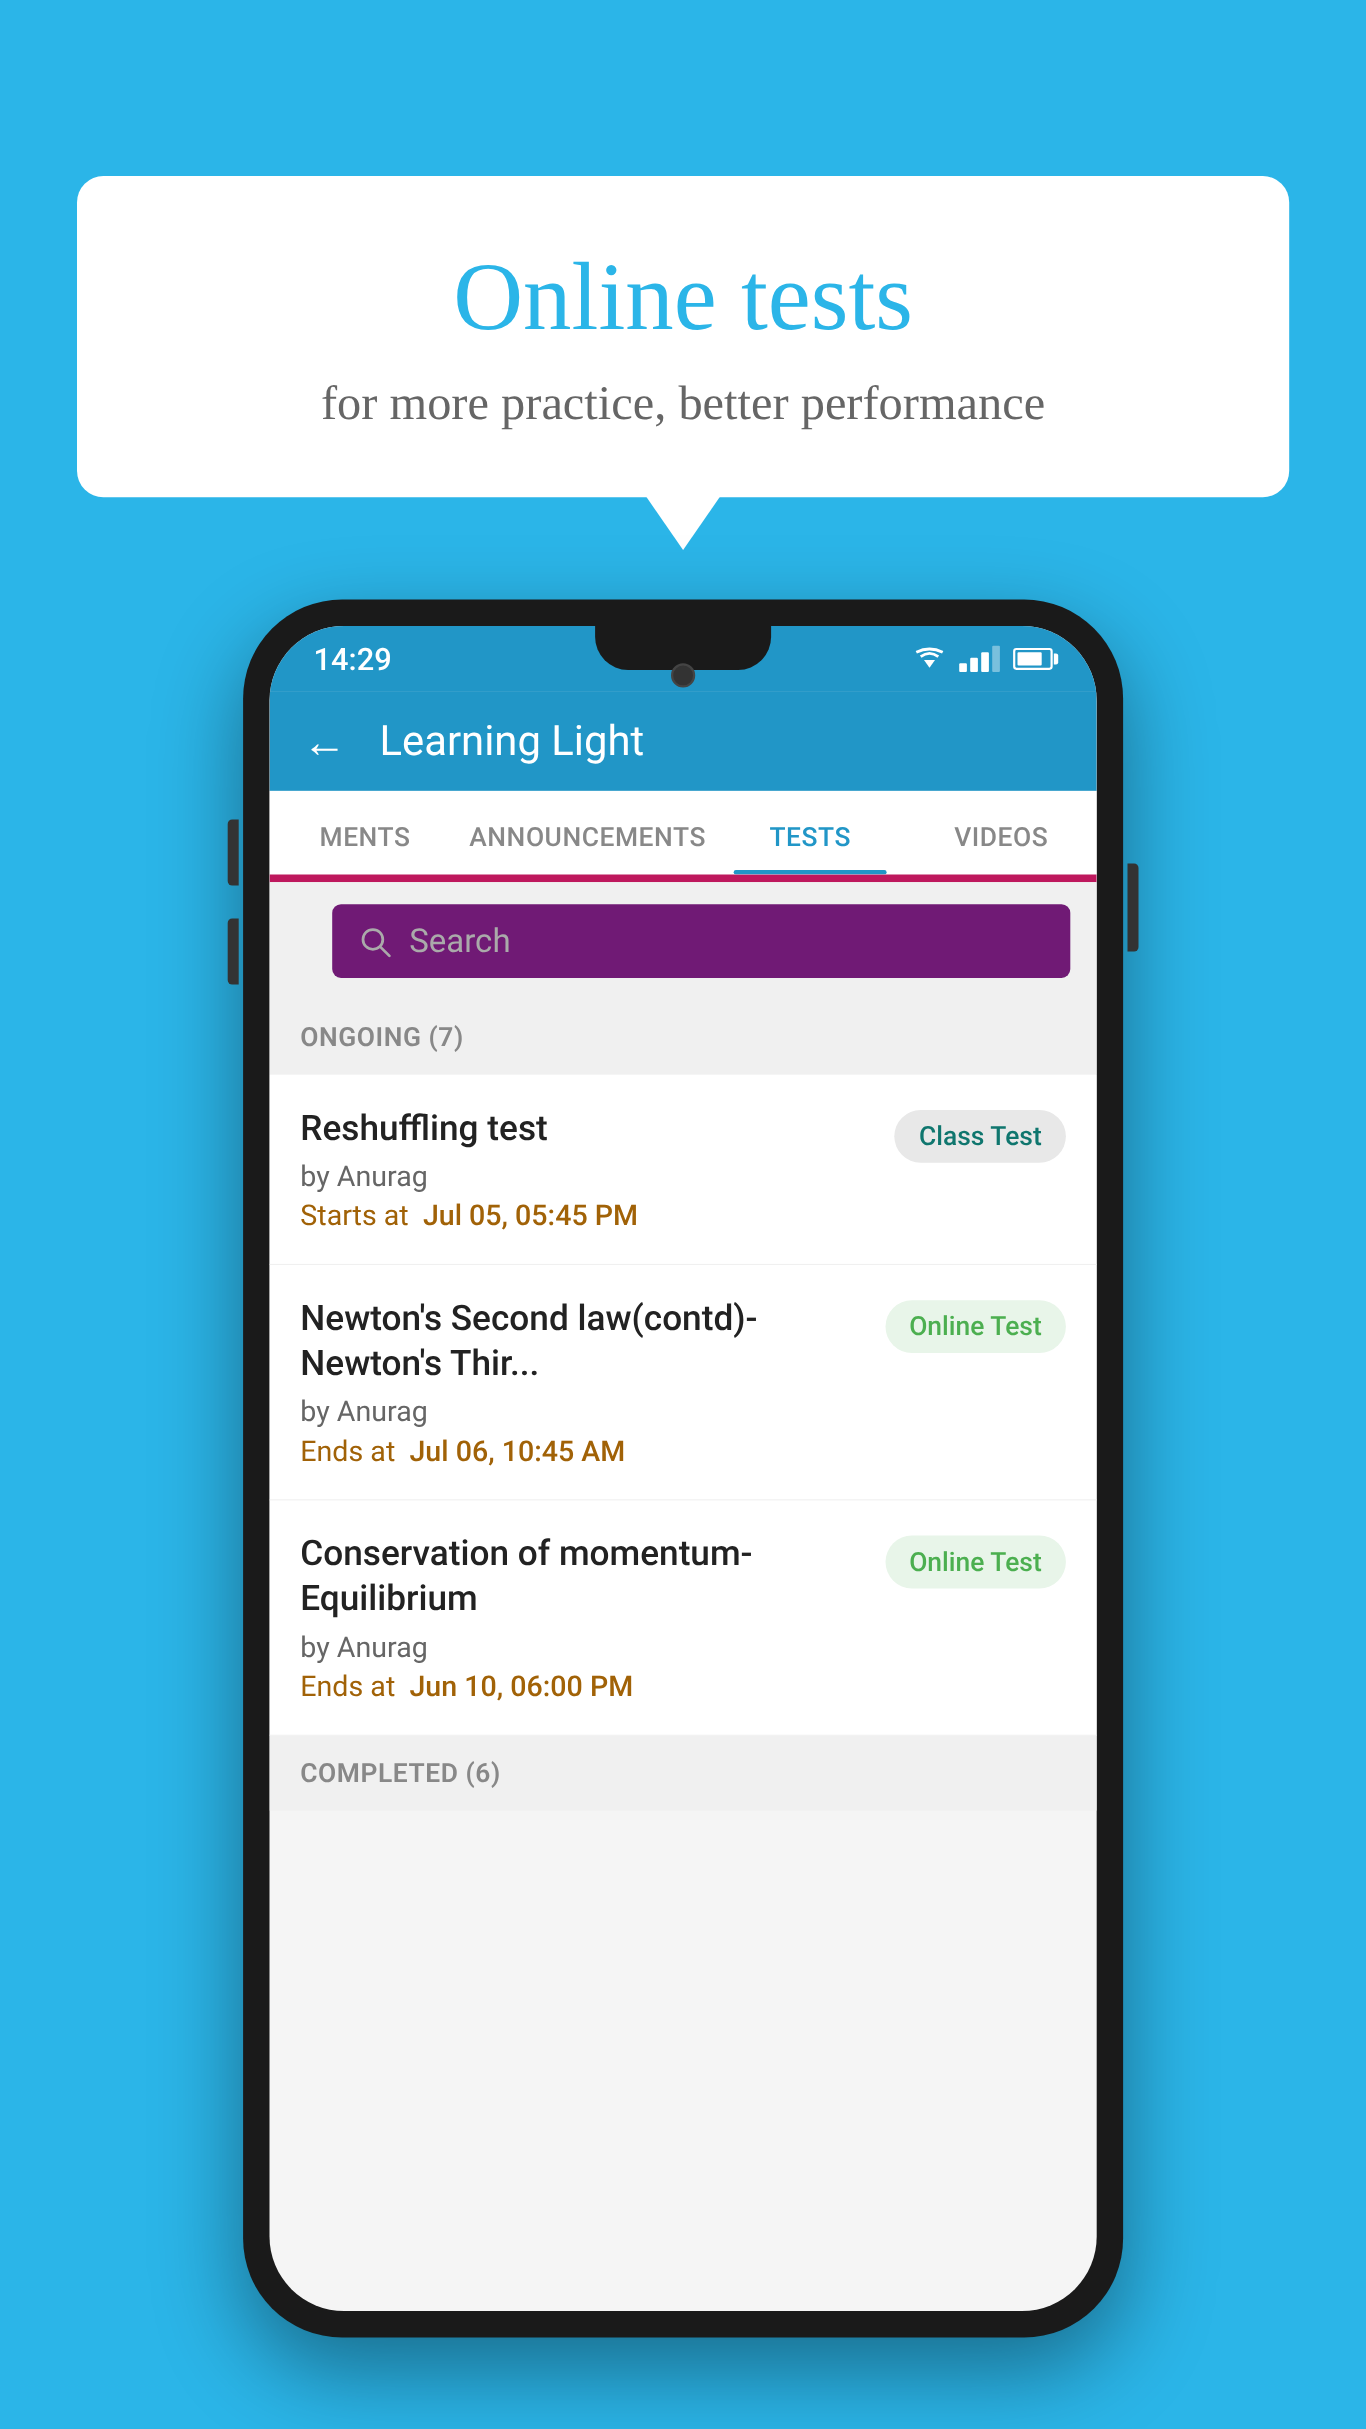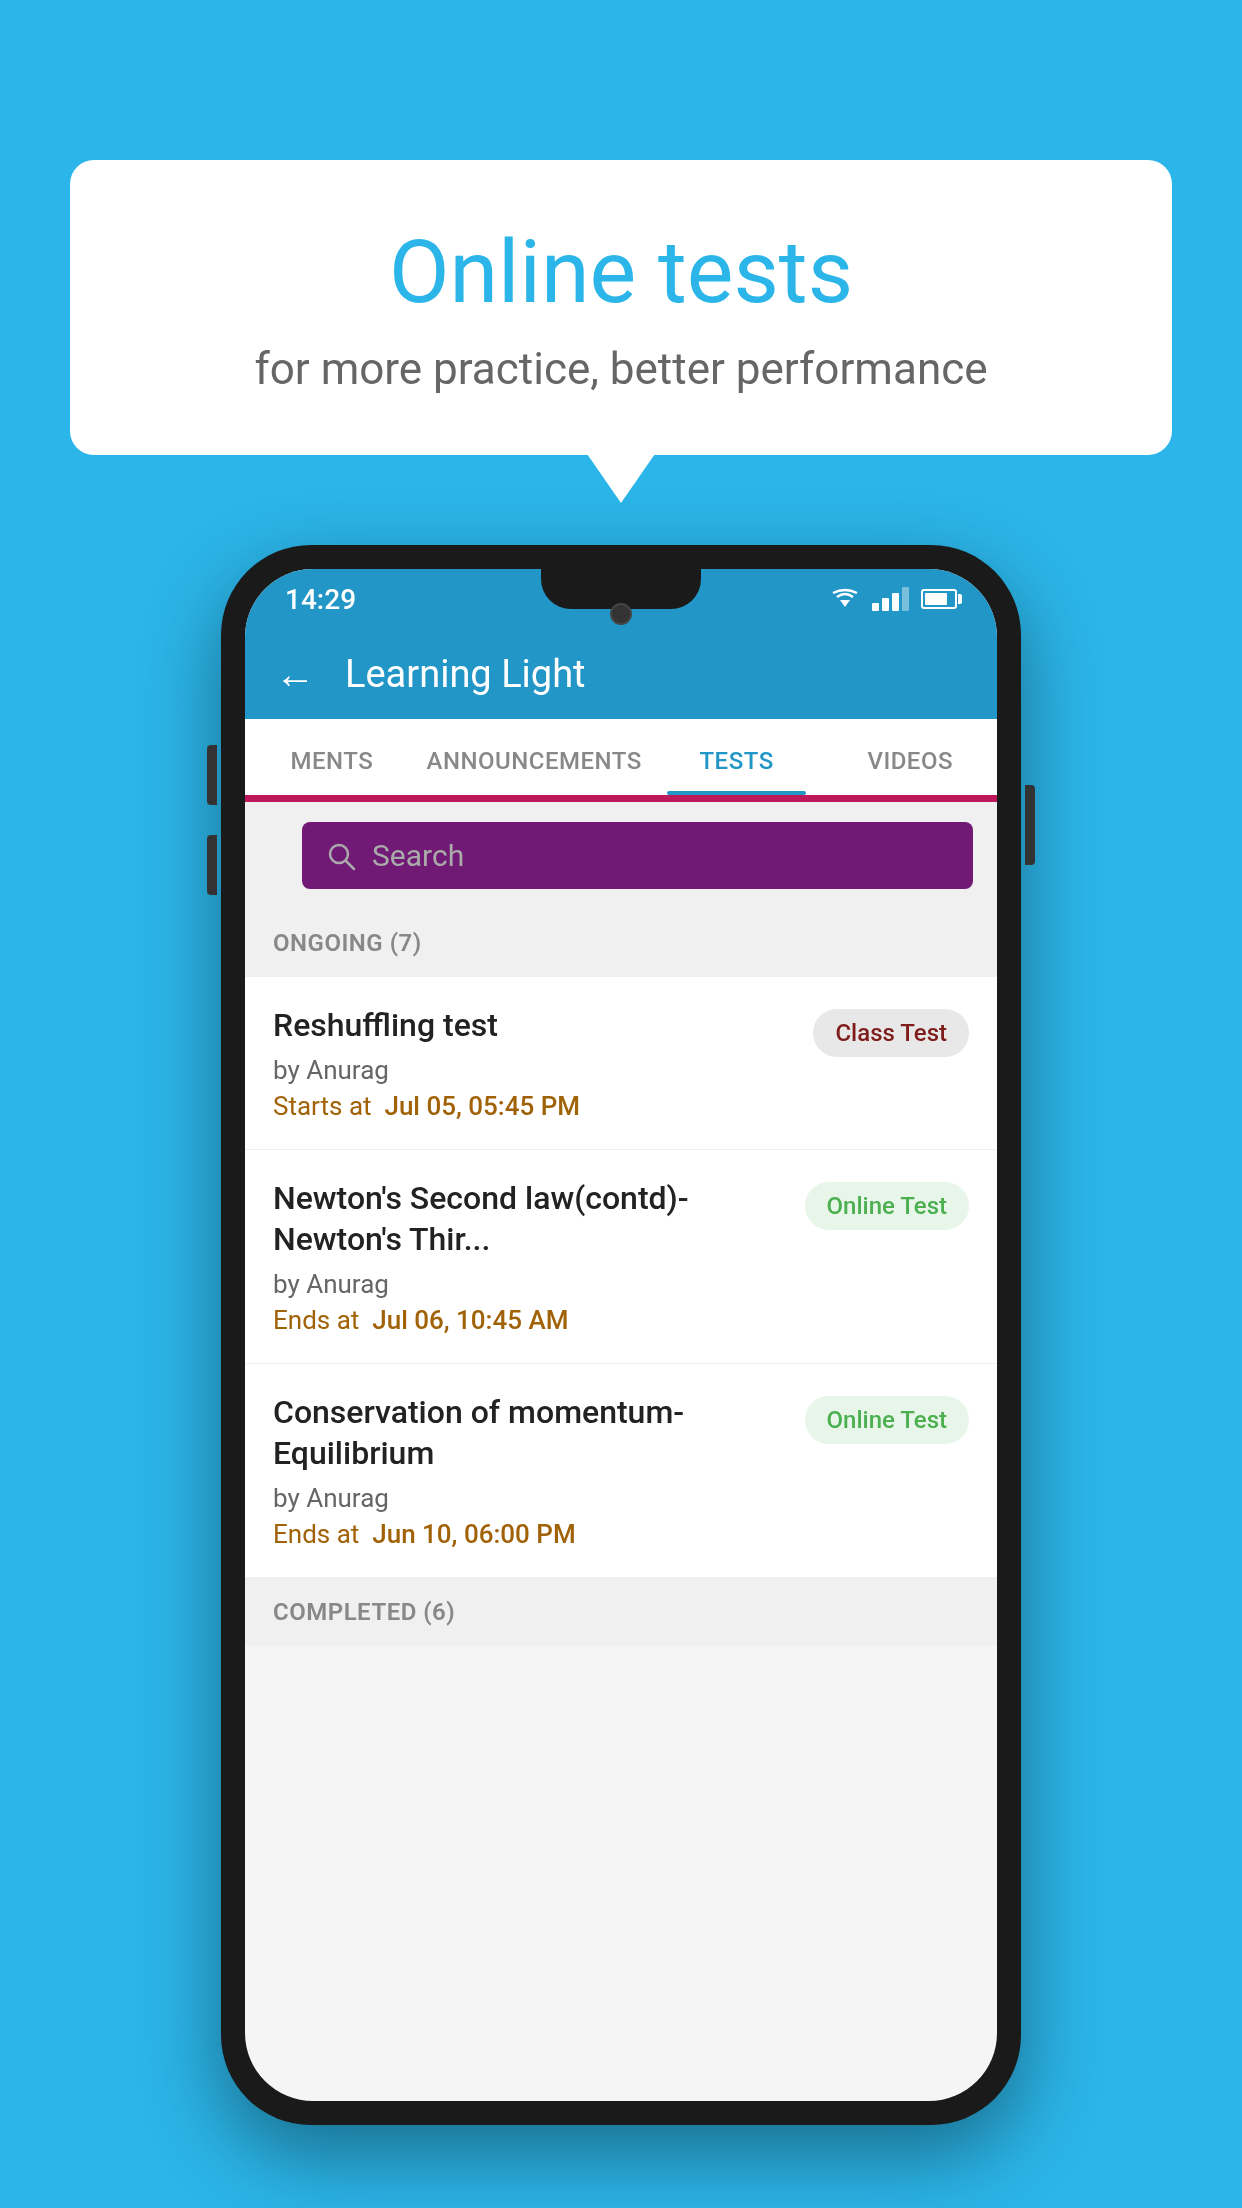--- a/index.html
+++ b/index.html
@@ -13,20 +13,21 @@
       overflow: hidden;
       position: relative;
     }
 
     
     .speech-bubble-container {
       position: absolute;
       top: 160px;
       left: 70px;
       right: 70px;
+      font-family: Liberation Serif, serif;
     }
 
     .speech-bubble {
       background: white;
       border-radius: 24px;
       padding: 60px 80px;
       text-align: center;
       position: relative;
     }
 
@@ -347,21 +348,21 @@
       padding: 10px 22px;
       border-radius: 30px;
       font-size: 24px;
       font-weight: 500;
       white-space: nowrap;
       margin-top: 4px;
     }
 
     .badge-class {
       background: #e8e8e8;
-      color: #7f1d1d;
+      color: #0f766e;
     }
 
     .badge-online {
       background: #e8f5e9;
       color: #4caf50;
     }
   </style>
 </head>
 <body>
 

